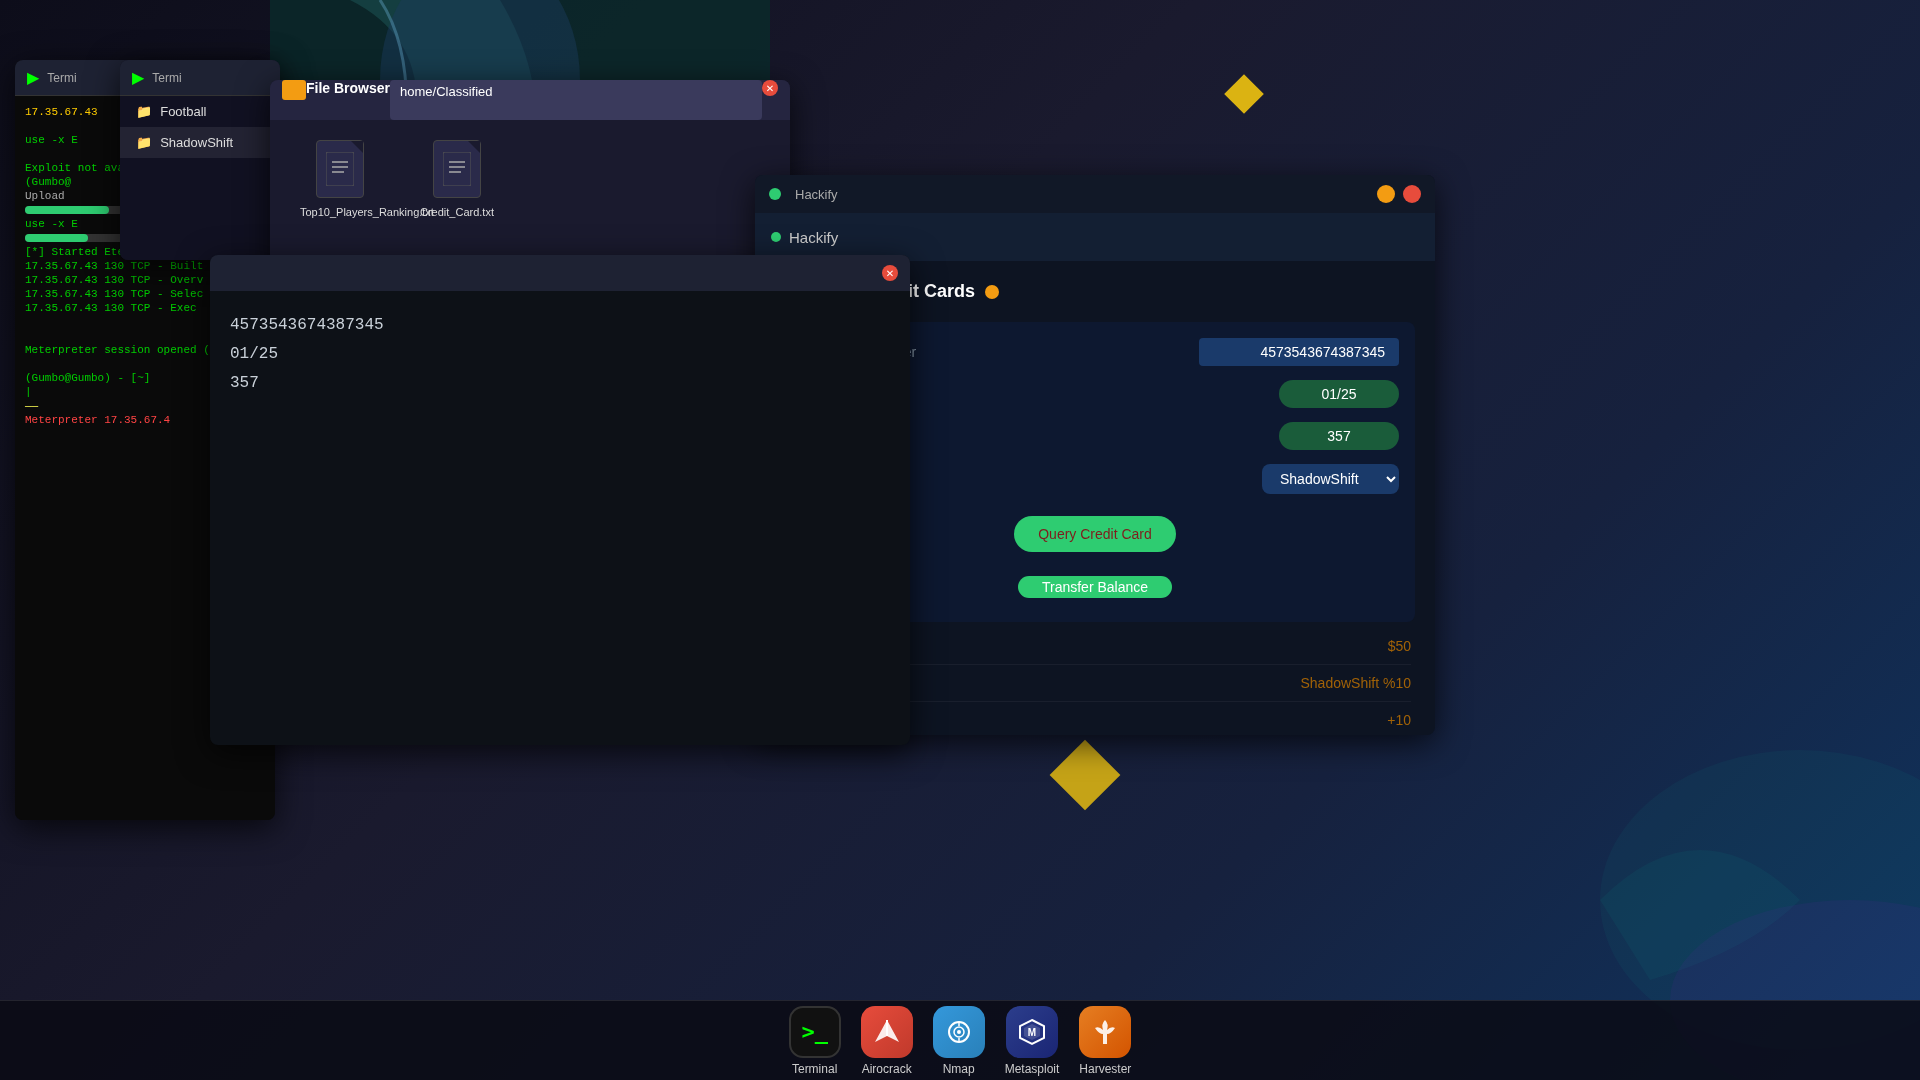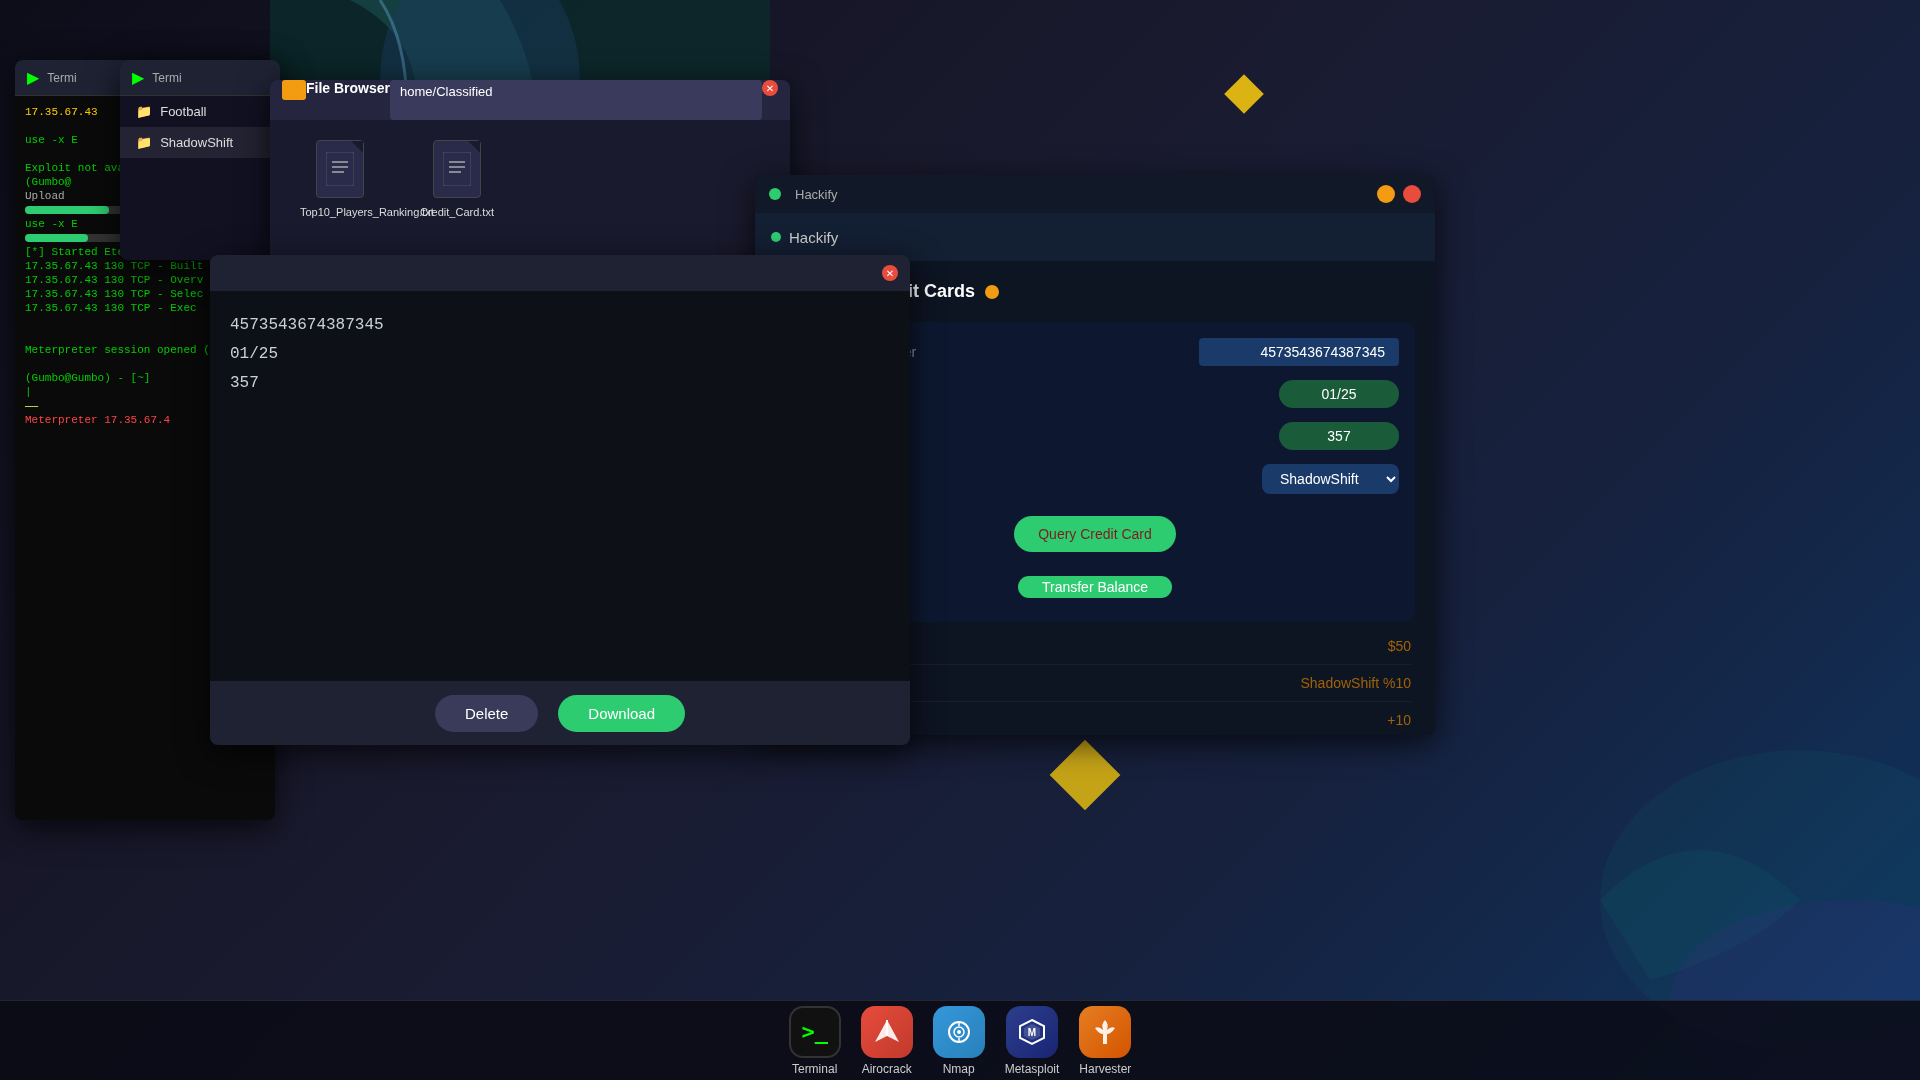--- a/index.html
+++ b/index.html
@@ -591,24 +591,20 @@
 
   <div class="window text-viewer-window">
     <div class="text-viewer-titlebar">
       <div class="window-close" style="margin-left:auto;">✕</div>
     </div>
     <div class="text-viewer-content">
       <div>4573543674387345</div>
       <div>01/25</div>
       <div>357</div>
     </div>
-    <div class="text-viewer-footer">
-      <button class="btn-delete">Delete</button>
-      <button class="btn-download">Download</button>
-    </div>
   </div>
 
   <div class="window hackify-window">
 
     <div class="hackify-titlebar">
       <div class="hackify-dot" style="background:#2ecc71;"></div>
       <span style="color:#aaa; font-size:13px; margin-left:4px;">Hackify</span>
       <div style="margin-left:auto; display:flex; gap:8px;">
         <div style="width:18px;height:18px;border-radius:50%;background:#f39c12;cursor:pointer;"></div>
         <div style="width:18px;height:18px;border-radius:50%;background:#e74c3c;cursor:pointer;"></div>

